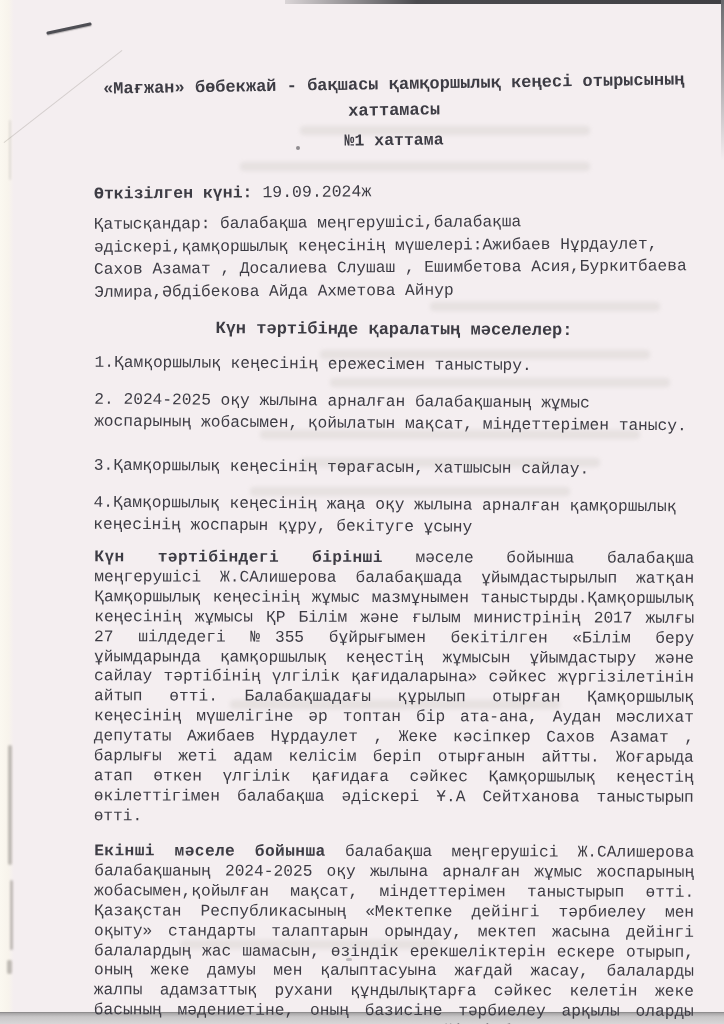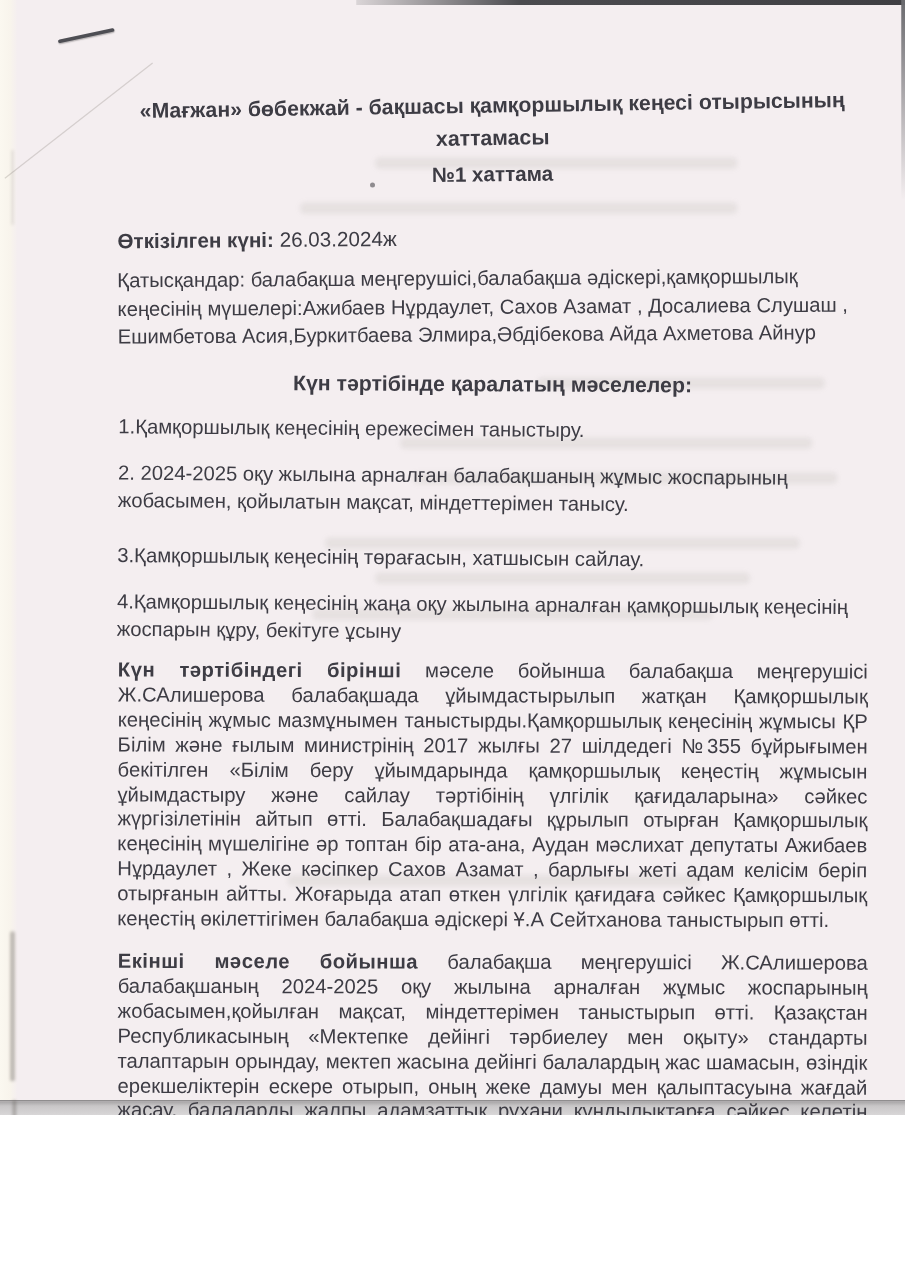--- a/index.html
+++ b/index.html
@@ -1,21 +1,21 @@
 <!DOCTYPE html>
 <html><head>
 <meta charset="utf-8">
 <style>
   html,body{margin:0;padding:0;}
   .page{
     position:relative;
-    width:724px;height:892px;
+    width:724px;height:1024px;
     background:#f4eef0;
     overflow:hidden;
-    font-family:Liberation Sans, sans-serif;
+    font-family:Liberation Mono, monospace;
     color:#3d3c44;
   }
   
   .edge-left{
     position:absolute;left:0;top:0;width:14px;height:1024px;
     background:linear-gradient(90deg,#fbf8f0 0%,#f8f4ec 60%,#f4eef0 100%);
   }
   .edge-top{
     position:absolute;left:285px;top:0;width:439px;height:4px;
     background:linear-gradient(90deg,rgba(70,70,72,.15),#4b4b4f 30%,#3f3f43);
@@ -127,21 +127,21 @@
 
     <div class="title-block">
       <div>«Мағжан» бөбекжай - бақшасы  қамқоршылық кеңесі отырысының</div>
       <div>хаттамасы</div>
     </div>
 
     <div class="protocol-number">№1 хаттама</div>
 
     <div class="date-line">
       <span class="lbl">Өткізілген күні:</span>
-      <span>26.03.2024ж</span>
+      <span>19.09.2024ж</span>
     </div>
 
     <div class="participants">Қатысқандар: балабақша меңгерушісі,балабақша әдіскері,қамқоршылық кеңесінің мүшелері:Ажибаев Нұрдаулет, Сахов Азамат , Досалиева Слушаш , Ешимбетова Асия,Буркитбаева Элмира,Әбдібекова  Айда  Ахметова Айнур</div>
 
     <div class="agenda-heading">Күн тәртібінде қаралатың мәселелер:</div>
 
     <ul class="agenda">
       <li>1.Қамқоршылық кеңесінің ережесімен таныстыру.</li>
       <li>2. 2024-2025 оқу жылына арналған балабақшаның жұмыс  жоспарының жобасымен, қойылатын мақсат, міндеттерімен танысу.</li>
       <li>3.Қамқоршылық кеңесінің төрағасын, хатшысын сайлау.</li>

